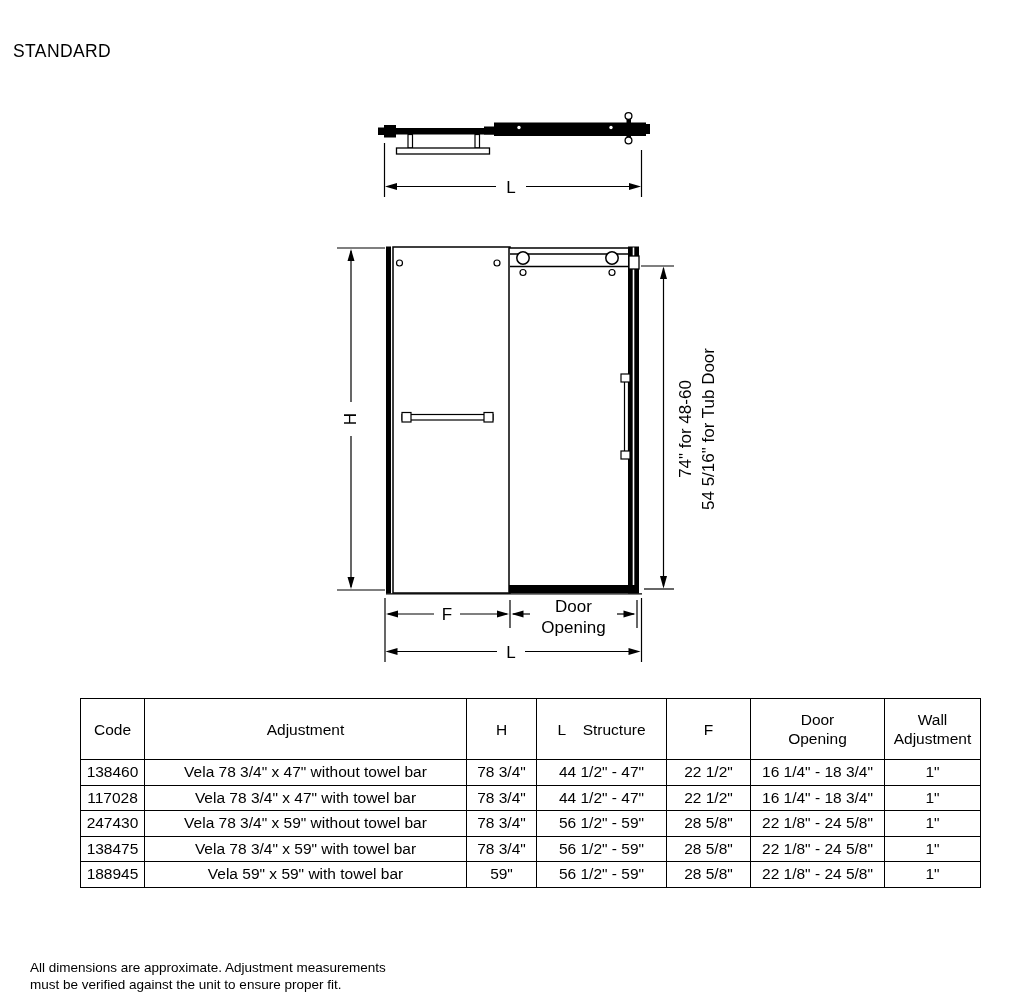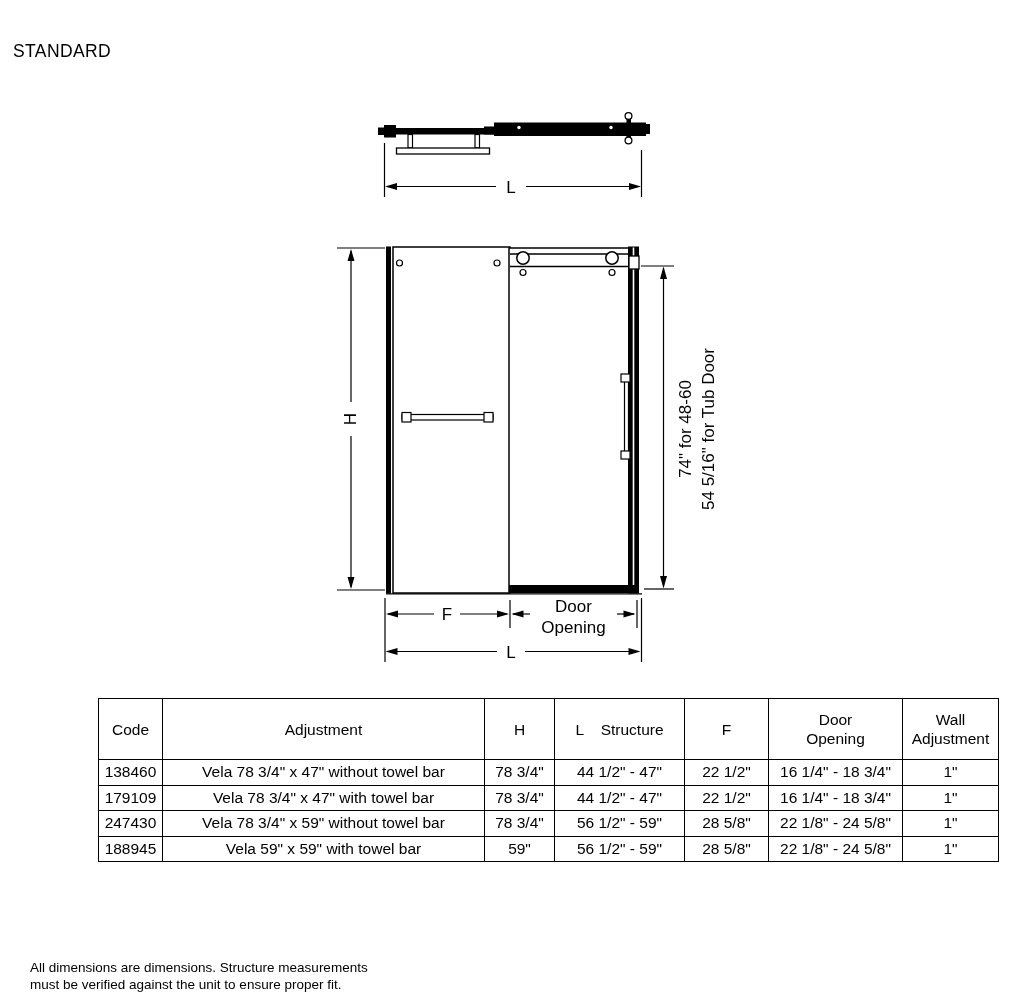--- a/index.html
+++ b/index.html
@@ -1,21 +1,21 @@
 <!DOCTYPE html>
 <html><head>
 <meta charset="utf-8">
 <style>
   html,body{margin:0;padding:0;background:#fff;}
   .page{position:relative;width:1024px;height:1007px;background:#fff;
         font-family:"Liberation Sans",sans-serif;color:#000;overflow:hidden;}
   .title{position:absolute;left:13px;top:6px;font-size:17.5px;font-weight:500;letter-spacing:.4px;margin-top:35px;}
   svg.drawing{position:absolute;left:0;top:0;}
   svg text{font-family:"Liberation Sans",sans-serif;fill:#000;}
-  .spec-table{position:absolute;left:98px;top:698px;border-collapse:collapse;table-layout:fixed;}
+  .spec-table{position:absolute;left:80px;top:698px;border-collapse:collapse;table-layout:fixed;}
   .spec-table th,.spec-table td{border:1.5px solid #000;text-align:center;vertical-align:middle;
         padding:0 2px;font-weight:400;}
   .spec-table th{height:60px;font-size:15.5px;line-height:19px;white-space:pre-wrap;}
   .spec-table td{height:24.5px;font-size:15.5px;white-space:nowrap;margin-top:20px;}
   .footer-note{position:absolute;left:30px;top:960px;font-size:13.5px;line-height:16.5px;white-space:pre-line;}
 </style>
 </head>
 <body>
 
 <div class="page">
@@ -166,45 +166,54 @@
       <tr>
         <td>138460</td>
         <td>Vela 78 3/4" x 47" without towel bar</td>
         <td>78 3/4"</td>
         <td>44 1/2" - 47"</td>
         <td>22 1/2"</td>
         <td>16 1/4" - 18 3/4"</td>
         <td>1"</td>
       </tr>
       <tr>
-        <td>179109</td>
+        <td>117028</td>
         <td>Vela 78 3/4" x 47" with towel bar</td>
         <td>78 3/4"</td>
         <td>44 1/2" - 47"</td>
         <td>22 1/2"</td>
         <td>16 1/4" - 18 3/4"</td>
         <td>1"</td>
       </tr>
       <tr>
         <td>247430</td>
         <td>Vela 78 3/4" x 59" without towel bar</td>
+        <td>78 3/4"</td>
+        <td>56 1/2" - 59"</td>
+        <td>28 5/8"</td>
+        <td>22 1/8" - 24 5/8"</td>
+        <td>1"</td>
+      </tr>
+      <tr>
+        <td>138475</td>
+        <td>Vela 78 3/4" x 59" with towel bar</td>
         <td>78 3/4"</td>
         <td>56 1/2" - 59"</td>
         <td>28 5/8"</td>
         <td>22 1/8" - 24 5/8"</td>
         <td>1"</td>
       </tr>
       <tr>
         <td>188945</td>
         <td>Vela 59" x 59" with towel bar</td>
         <td>59"</td>
         <td>56 1/2" - 59"</td>
         <td>28 5/8"</td>
         <td>22 1/8" - 24 5/8"</td>
         <td>1"</td>
       </tr>
     </tbody>
   </table>
 
-  <div class="footer-note">All dimensions are dimensions. Structure measurements
+  <div class="footer-note">All dimensions are approximate. Adjustment measurements
 must be verified against the unit to ensure proper fit.</div>
 
 </div>
 
 </body></html>

